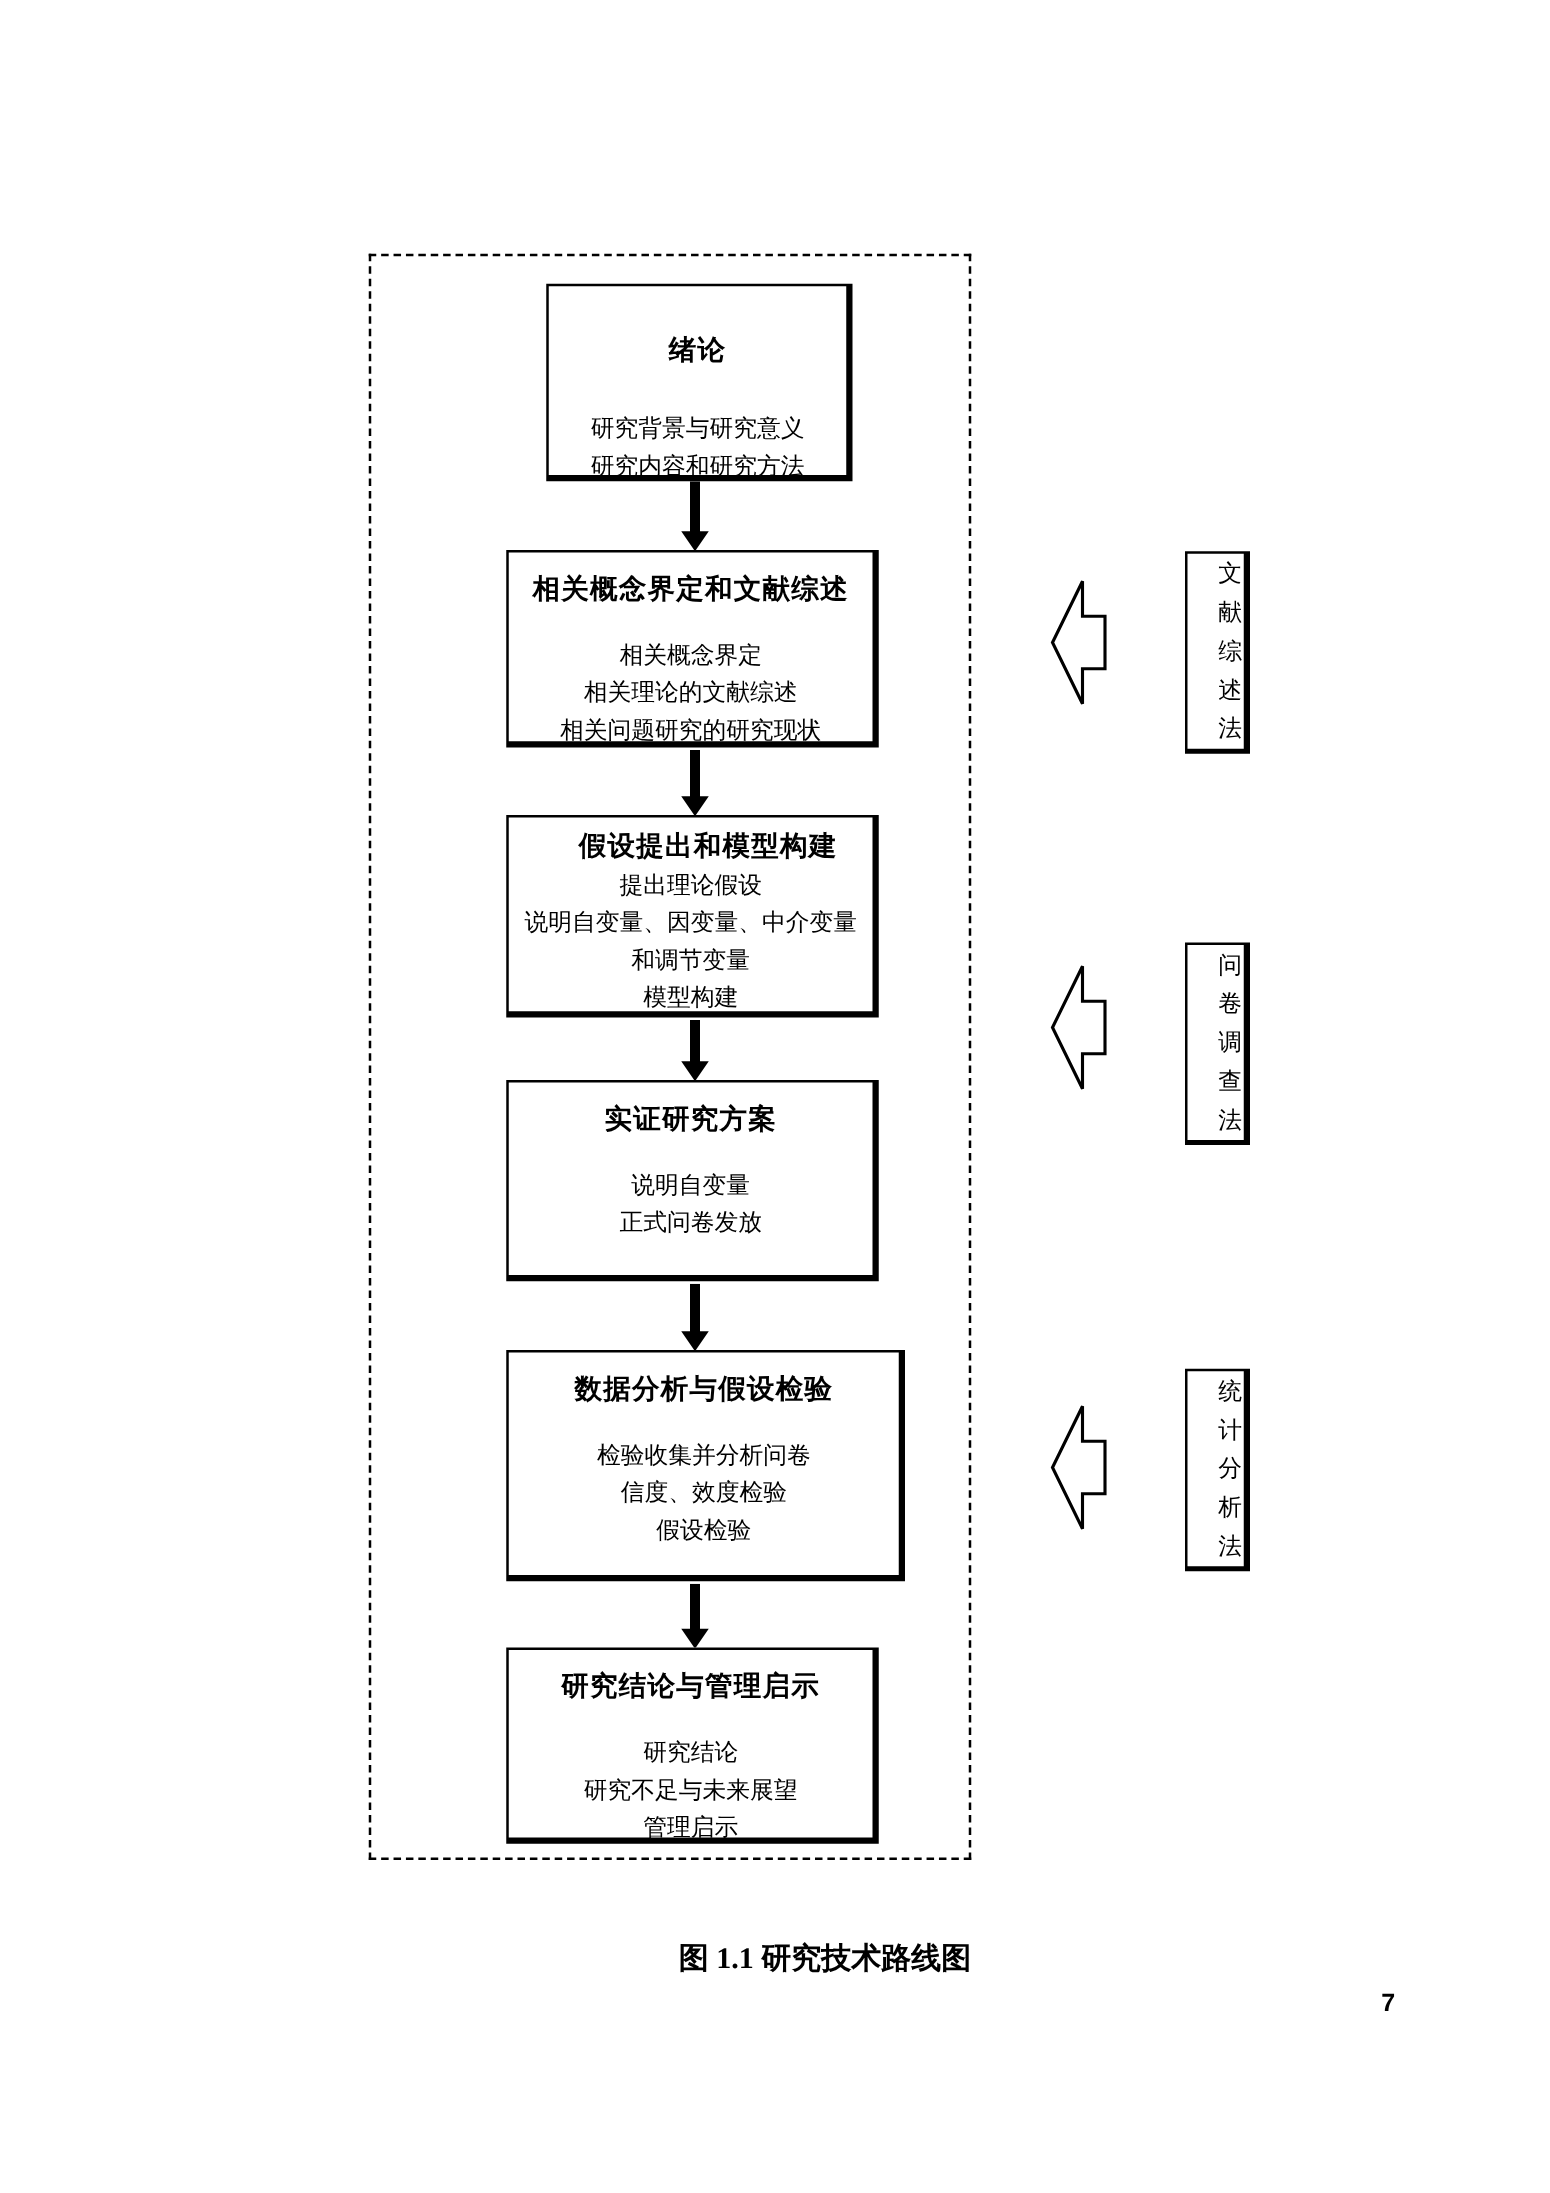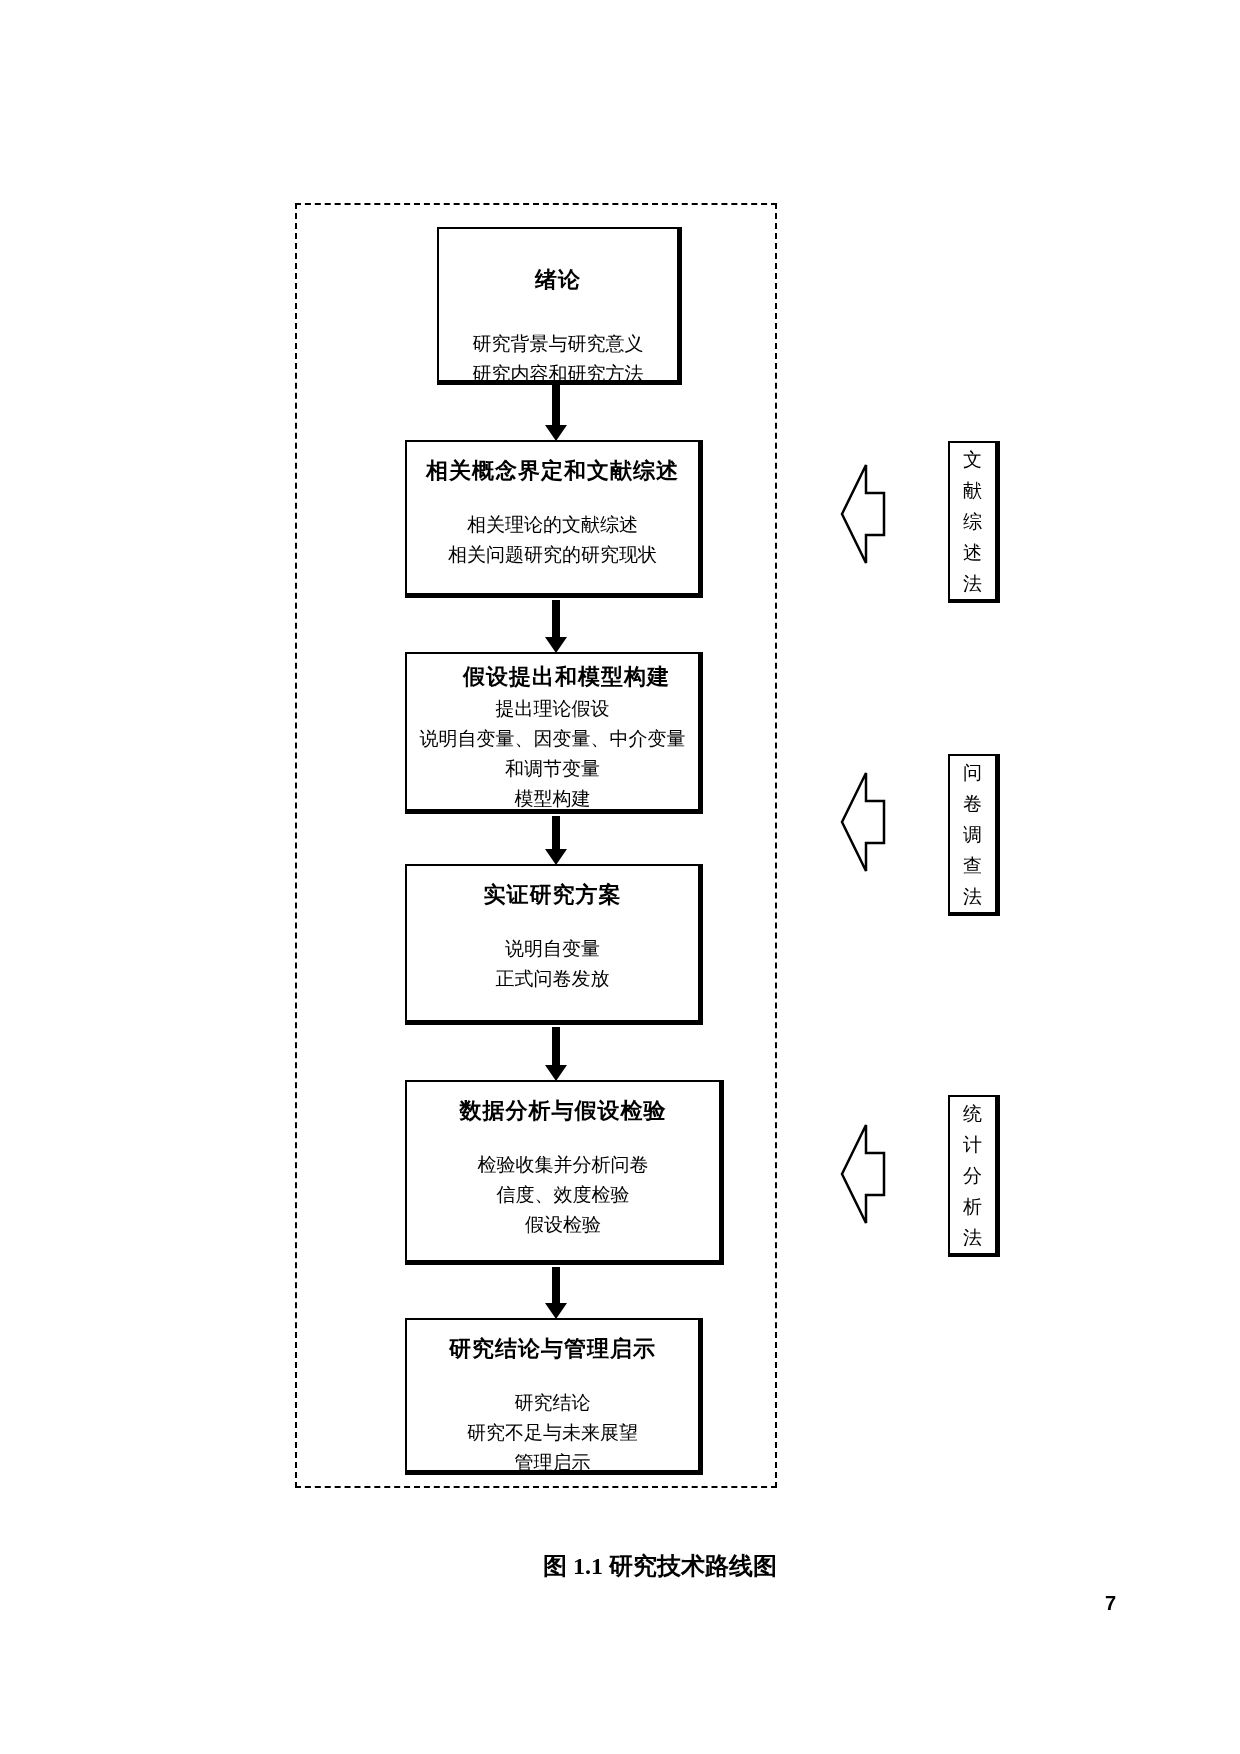--- a/index.html
+++ b/index.html
@@ -47,21 +47,21 @@
   .method-box {
     position: absolute;
     width: 52px;
     background: #ffffff;
     border: 2px solid #000000;
     border-right-width: 5px;
     border-bottom-width: 4px;
     box-sizing: border-box;
     display: flex;
     align-items: center;
-    justify-content: center;
+    justify-content: flex-end;
   }
   .method-label {
     width: 22px;
     font-size: 19px;
     line-height: 31px;
     text-align: center;
     word-break: break-all;
   }
   .caption {
     position: absolute;
@@ -92,20 +92,21 @@
     <div class="flow-line">研究内容和研究方法</div>
   </div>
 
   <svg class="down-arrow" style="left:544px; top:385px;" height="56" viewBox="0 0 24 56">
     <rect x="8" y="0" width="8" height="42" fill="#000"></rect>
     <polygon points="1,40 23,40 12,56" fill="#000"></polygon>
   </svg>
 
   <div class="flow-box" style="left:405px; top:440px; width:298px; height:158px;">
     <div class="flow-title">相关概念界定和文献综述</div>
+    <div class="flow-line">相关概念界定</div>
     <div class="flow-line">相关理论的文献综述</div>
     <div class="flow-line">相关问题研究的研究现状</div>
   </div>
 
   <svg class="down-arrow" style="left:544px; top:600px;" height="53" viewBox="0 0 24 53">
     <rect x="8" y="0" width="8" height="39" fill="#000"></rect>
     <polygon points="1,37 23,37 12,53" fill="#000"></polygon>
   </svg>
 
   <div class="flow-box box-hypothesis" style="left:405px; top:652px; width:298px; height:162px;">

